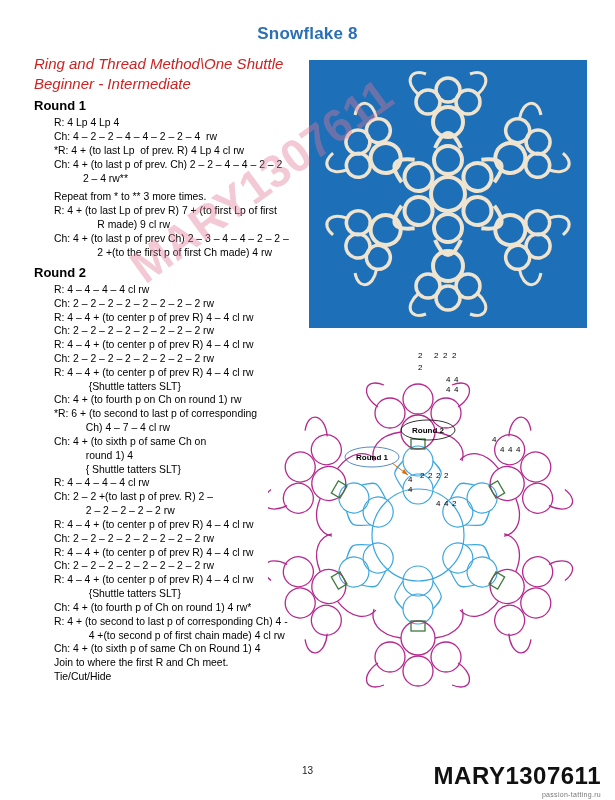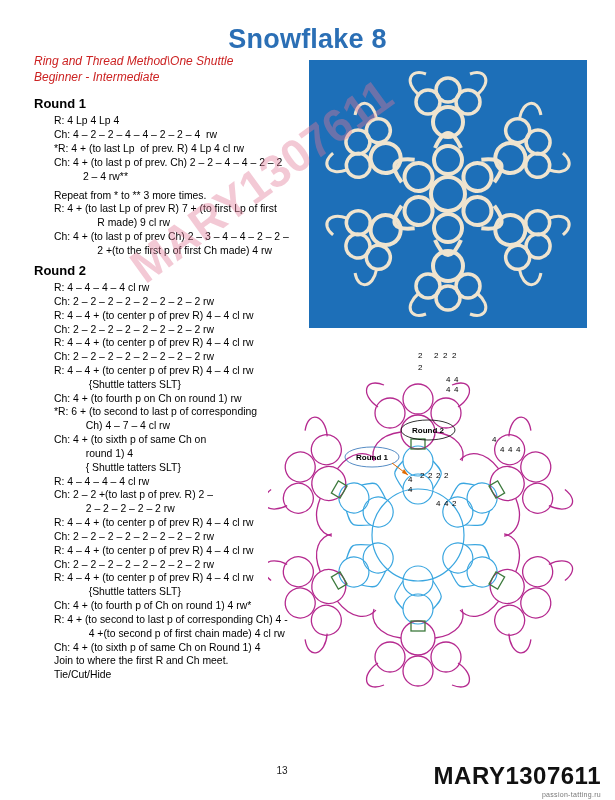--- a/index.html
+++ b/index.html
@@ -11,40 +11,40 @@
     overflow:hidden;
     color:#000;
   }
   .page{position:absolute;inset:0;}
 
   
   .title{
     position:absolute;
     top:24px;left:0;width:615px;
     text-align:center;
-    font-size:27px;
+    font-size:17px;
     font-weight:bold;
     color:#2b6fb5;
     letter-spacing:.2px;
   }
 
   
   .instructions{
     position:absolute;
     left:34px;top:54px;
     width:292px;
     font-size:10.4px;
     line-height:1.33;
   }
   .subtitle{
     color:#cc2222;
     font-style:italic;
-    font-size:12px;
+    font-size:15px;
     line-height:1.3;
-    margin-bottom:10px;
+    margin-bottom:4px;
   }
   .round-head{
     font-weight:bold;
     font-size:13px;
     margin-top:4px;
     margin-bottom:2px;
   }
   .line{white-space:pre-wrap;margin-left:20px;}
   .gap{height:5px;}
 
@@ -89,21 +89,21 @@
   }
   .wm-small{
     position:absolute;
     right:14px;bottom:2px;
     font-size:7px;
     color:#777;
     letter-spacing:.3px;
   }
   .page-num{
     position:absolute;
-    left:0;width:564px;bottom:24px;
+    left:0;width:615px;bottom:24px;
     text-align:center;
     font-size:10px;
     color:#222;
   }
   .lbl{font-size:8px;fill:#000;font-family:"Liberation Sans",sans-serif;}
   .lbl-b{font-size:8px;fill:#000;font-weight:bold;font-family:"Liberation Sans",sans-serif;}
 </style>
 </head>
 <body>
 

